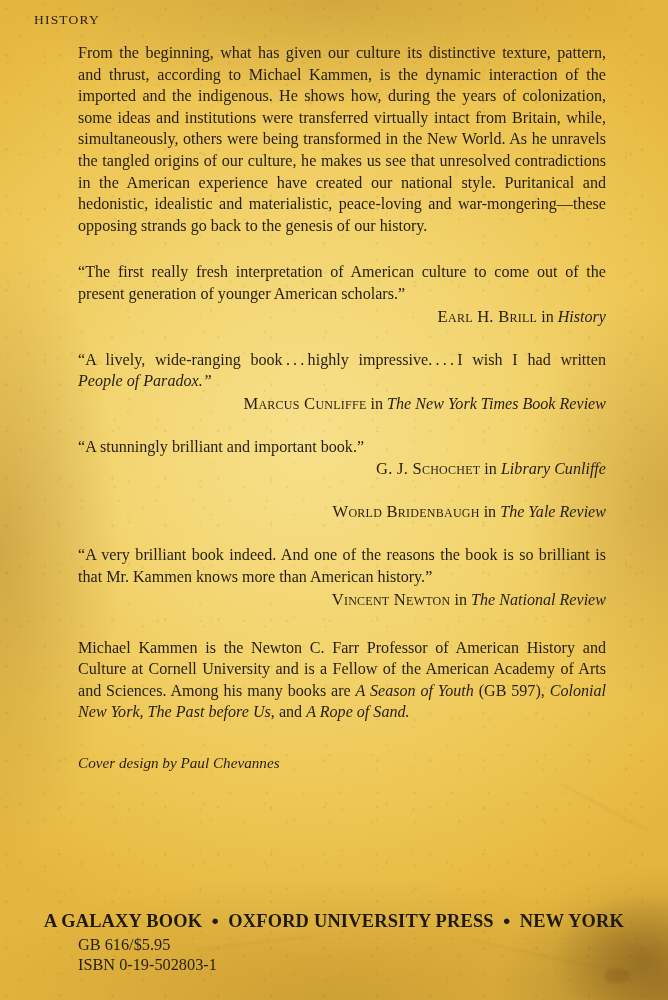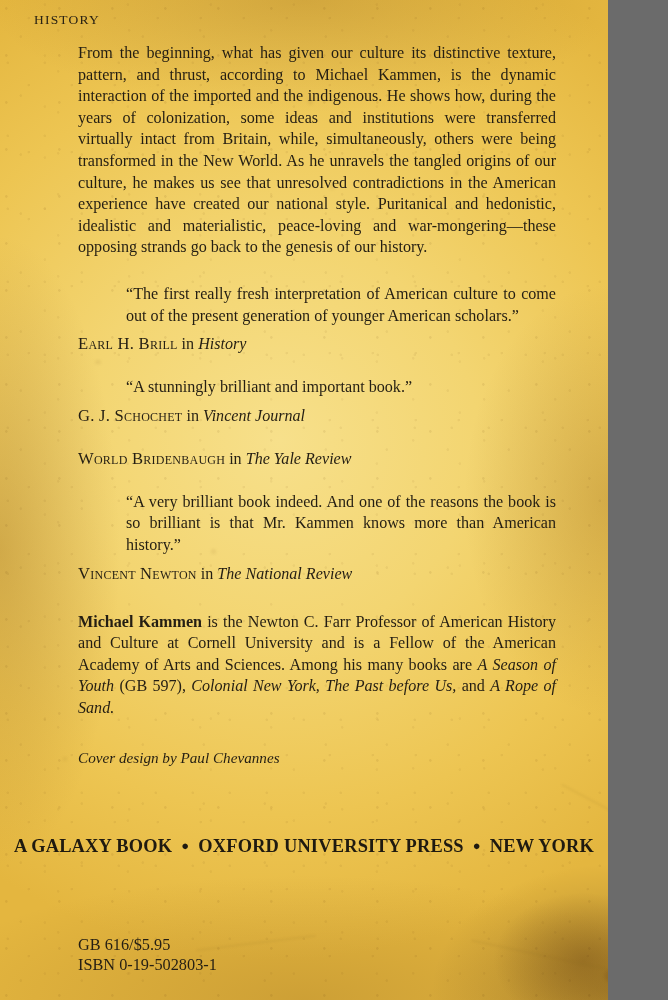--- a/index.html
+++ b/index.html
@@ -7,21 +7,21 @@
     margin: 0;
     padding: 0;
     background: #6b6b6b;
   }
   body {
     font-family: "Liberation Serif", "DejaVu Serif", serif;
   }
 
   .cover {
     position: relative;
-    width: 608px;
+    width: 668px;
     height: 1000px;
     overflow: hidden;
     background-color: #efc957;
     background-image:
       
       radial-gradient(ellipse 120px 90px at 96% 96%, rgba(120,82,24,0.50) 0%, rgba(120,82,24,0.20) 45%, rgba(120,82,24,0) 75%),
       radial-gradient(ellipse 260px 180px at 101% 99%, rgba(106,72,20,0.45) 0%, rgba(106,72,20,0) 70%),
       radial-gradient(ellipse 200px 300px at 100% 50%, rgba(150,104,30,0.30) 0%, rgba(150,104,30,0) 72%),
       radial-gradient(ellipse 160px 420px at 0% 55%, rgba(150,104,30,0.34) 0%, rgba(150,104,30,0) 75%),
       radial-gradient(ellipse 420px 150px at 50% 0%, rgba(146,100,28,0.26) 0%, rgba(146,100,28,0) 75%),
@@ -77,74 +77,74 @@
     top: 12px;
     font-size: 13.5px;
     letter-spacing: 1.2px;
     font-weight: 400;
     color: #2a2314;
   }
 
   .body-col {
     position: absolute;
     left: 78px;
-    right: 52px;
+    right: 62px;
     top: 42px;
   }
 
   p {
     margin: 0;
     font-size: 16.1px;
     line-height: 21.6px;
     text-align: justify;
     text-justify: inter-word;
     color: #241e13;
   }
 
   .desc { margin-bottom: 0; }
 
   .blurb-block { margin-top: 21px; }
   .blurb-block.first { margin-top: 25px; }
 
   .quote {
     text-align: justify;
     text-align-last: left;
-    margin-left: 48px;
   }
   .attrib {
+    text-align: right;
     font-size: 16.1px;
     line-height: 22px;
-    margin-top: 7px;
+    margin-top: 1px;
     white-space: nowrap;
   }
   .smallcaps {
     font-variant: small-caps;
     font-size: 16.6px;
     letter-spacing: 0.25px;
   }
   .ital { font-style: italic; }
 
   .bio {
     margin-top: 26px;
     text-align: justify;
   }
-  .bio .name { font-weight: bold; }
+  .bio .name { font-weight: normal; }
 
   .cover-design {
     margin-top: 29px;
     text-align: left;
     font-style: italic;
     font-size: 15.2px;
   }
 
   .imprint {
     position: absolute;
     left: 0;
     right: 0;
-    top: 836px;
+    top: 911px;
     text-align: center;
     font-weight: bold;
     font-size: 18.4px;
     letter-spacing: 0.2px;
     color: #1f1a10;
   }
   .imprint .sep {
     display: inline-block;
     padding: 0 9px;
     transform: translateY(-2px);
@@ -189,24 +189,28 @@
 
     <div class="body-col">
 
       <p class="desc">From the beginning, what has given our culture its distinctive texture, pattern, and thrust, according to Michael Kammen, is the dynamic interaction of the imported and the indigenous. He shows how, during the years of colonization, some ideas and institutions were transferred virtually intact from Britain, while, simultaneously, others were being transformed in the New World. As he unravels the tangled origins of our culture, he makes us see that unresolved contradictions in the American experience have created our national style. Puritanical and hedonistic, idealistic and materialistic, peace-loving and war-mongering—these opposing strands go back to the genesis of our history.</p>
 
       <div class="blurb-block first">
         <p class="quote">“The first really fresh interpretation of American culture to come out of the present generation of younger American scholars.”</p>
         <p class="attrib"><span class="smallcaps">Earl H. Brill</span><span> in </span><span class="ital">History</span></p>
       </div>
 
+      <div class="blurb-block">
+        <p class="quote"><span>“A lively, wide-ranging book . . . highly impressive. . . . I wish I had written </span><span class="ital">People of Paradox.”</span></p>
+        <p class="attrib"><span class="smallcaps">Marcus Cunliffe</span><span> in </span><span class="ital">The New York Times Book Review</span></p>
+      </div>
 
       <div class="blurb-block">
         <p class="quote">“A stunningly brilliant and important book.”</p>
-        <p class="attrib"><span class="smallcaps">G. J. Schochet</span><span> in </span><span class="ital">Vincent Journal</span></p>
+        <p class="attrib"><span class="smallcaps">G. J. Schochet</span><span> in </span><span class="ital">Library Cunliffe</span></p>
       </div>
 
       <div class="blurb-block">
         <p class="attrib"><span class="smallcaps">World Bridenbaugh</span><span> in </span><span class="ital">The Yale Review</span></p>
       </div>
 
       <div class="blurb-block">
         <p class="quote">“A very brilliant book indeed. And one of the reasons the book is so brilliant is that Mr. Kammen knows more than American history.”</p>
         <p class="attrib"><span class="smallcaps">Vincent Newton</span><span> in </span><span class="ital">The National Review</span></p>
       </div>

